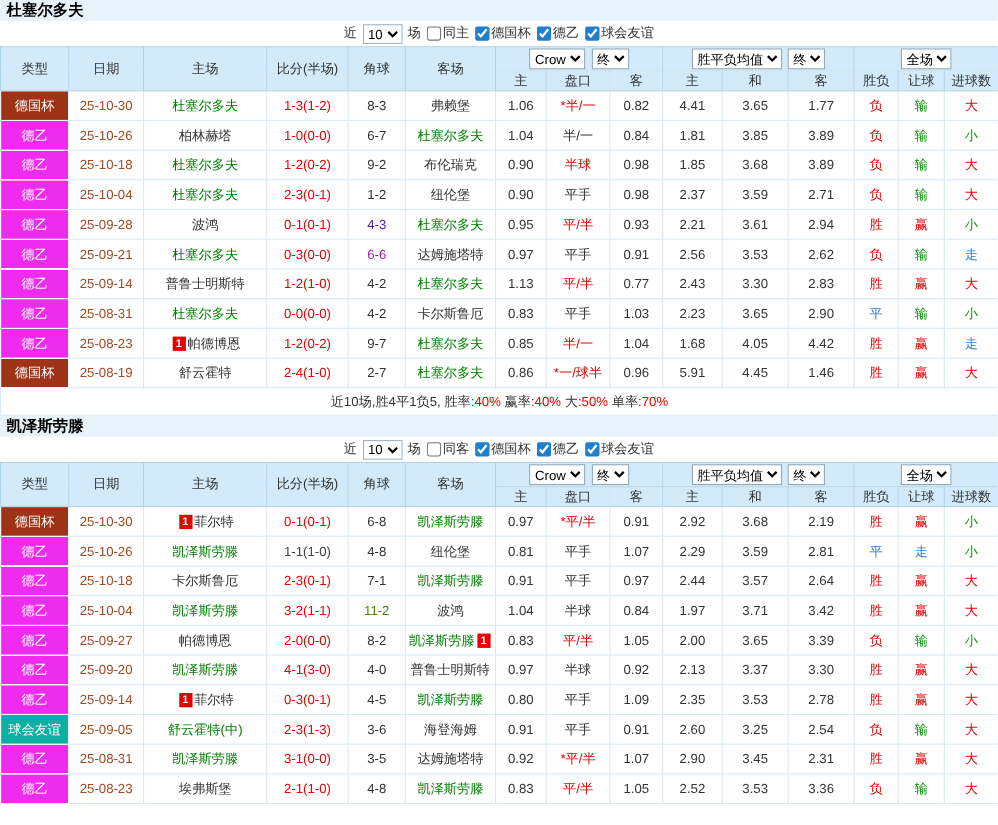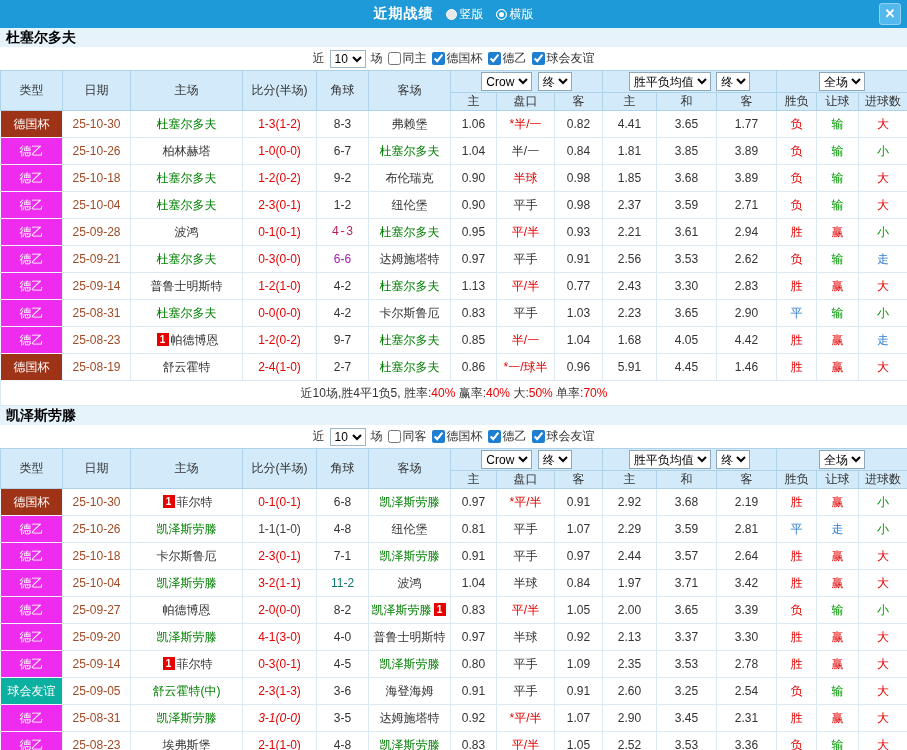--- a/index.html
+++ b/index.html
@@ -42,32 +42,20 @@
   tfoot td { height:25px; border:1px solid #dbe9f3; text-align:center; font-size:12px; background:#fff; }
   .rank-badge { display:inline-block; min-width:12px; height:13px; line-height:13px;
     background:#e60000; color:#fff; font-size:10px; font-weight:bold; text-align:center;
     margin:0 2px; vertical-align:1px; }
 </style>
 </head>
 <body>
 
 <div class="window">
 
-  <header class="topbar">
-    <span class="topbar-title">近期战绩</span>
-    <label class="radio-wrap">
-      <input type="radio" name="layout" style="">
-      <span>竖版</span>
-    </label>
-    <label class="radio-wrap">
-      <input type="radio" name="layout" checked="checked" style="">
-      <span>横版</span>
-    </label>
-    <button class="close-btn">✕</button>
-  </header>
 
   <section>
     <div class="section-title">杜塞尔多夫</div>
 
     <div class="filter-row">
       <span>近</span>
       <select>
         <option>10</option>
       </select>
       <span>场</span>
@@ -206,21 +194,21 @@
             <td>2.71</td>
             <td style="color: rgb(230, 0, 0);">负</td>
             <td style="color: rgb(0, 153, 0);">输</td>
             <td style="color: rgb(230, 0, 0);">大</td>
           </tr>
           <tr>
             <td class="league" style="background: rgb(238, 43, 238); color: rgb(255, 255, 255);">德乙</td>
             <td style="color: rgb(159, 74, 36);">25-09-28</td>
             <td><span style="color: rgb(51, 51, 51);">波鸿</span></td>
             <td style="color: rgb(230, 0, 0);">0-1(0-1)</td>
-            <td style="color: #be185d; font-family: Liberation Mono, monospace;">4-3</td>
+            <td style="color: #4c1d95;">4-3</td>
             <td><span style="color: rgb(0, 128, 0);">杜塞尔多夫</span></td>
             <td>0.95</td>
             <td style="color: rgb(230, 0, 0);">平/半</td>
             <td>0.93</td>
             <td>2.21</td>
             <td>3.61</td>
             <td>2.94</td>
             <td style="color: rgb(230, 0, 0);">胜</td>
             <td style="color: rgb(230, 0, 0);">赢</td>
             <td style="color: rgb(0, 153, 0);">小</td>
@@ -446,21 +434,21 @@
             <td>2.64</td>
             <td style="color: rgb(230, 0, 0);">胜</td>
             <td style="color: rgb(230, 0, 0);">赢</td>
             <td style="color: rgb(230, 0, 0);">大</td>
           </tr>
           <tr>
             <td class="league" style="background: rgb(238, 43, 238); color: rgb(255, 255, 255);">德乙</td>
             <td style="color: rgb(159, 74, 36);">25-10-04</td>
             <td><span style="color: rgb(0, 128, 0);">凯泽斯劳滕</span></td>
             <td style="color: rgb(230, 0, 0);">3-2(1-1)</td>
-            <td style="color: #0f766e;">11-2</td>
+            <td style="color: #4d7c0f;">11-2</td>
             <td><span style="color: rgb(51, 51, 51);">波鸿</span></td>
             <td>1.04</td>
             <td style="color: rgb(51, 51, 51);">半球</td>
             <td>0.84</td>
             <td>1.97</td>
             <td>3.71</td>
             <td>3.42</td>
             <td style="color: rgb(230, 0, 0);">胜</td>
             <td style="color: rgb(230, 0, 0);">赢</td>
             <td style="color: rgb(230, 0, 0);">大</td>
@@ -530,21 +518,21 @@
             <td>3.25</td>
             <td>2.54</td>
             <td style="color: rgb(230, 0, 0);">负</td>
             <td style="color: rgb(0, 153, 0);">输</td>
             <td style="color: rgb(230, 0, 0);">大</td>
           </tr>
           <tr>
             <td class="league" style="background: rgb(238, 43, 238); color: rgb(255, 255, 255);">德乙</td>
             <td style="color: rgb(159, 74, 36);">25-08-31</td>
             <td><span style="color: rgb(0, 128, 0);">凯泽斯劳滕</span></td>
-            <td style="color: rgb(230, 0, 0); font-style: italic;">3-1(0-0)</td>
+            <td style="color: rgb(230, 0, 0);">3-1(0-0)</td>
             <td style="color: rgb(51, 51, 51);">3-5</td>
             <td><span style="color: rgb(51, 51, 51);">达姆施塔特</span></td>
             <td>0.92</td>
             <td style="color: rgb(230, 0, 0);">*平/半</td>
             <td>1.07</td>
             <td>2.90</td>
             <td>3.45</td>
             <td>2.31</td>
             <td style="color: rgb(230, 0, 0);">胜</td>
             <td style="color: rgb(230, 0, 0);">赢</td>

